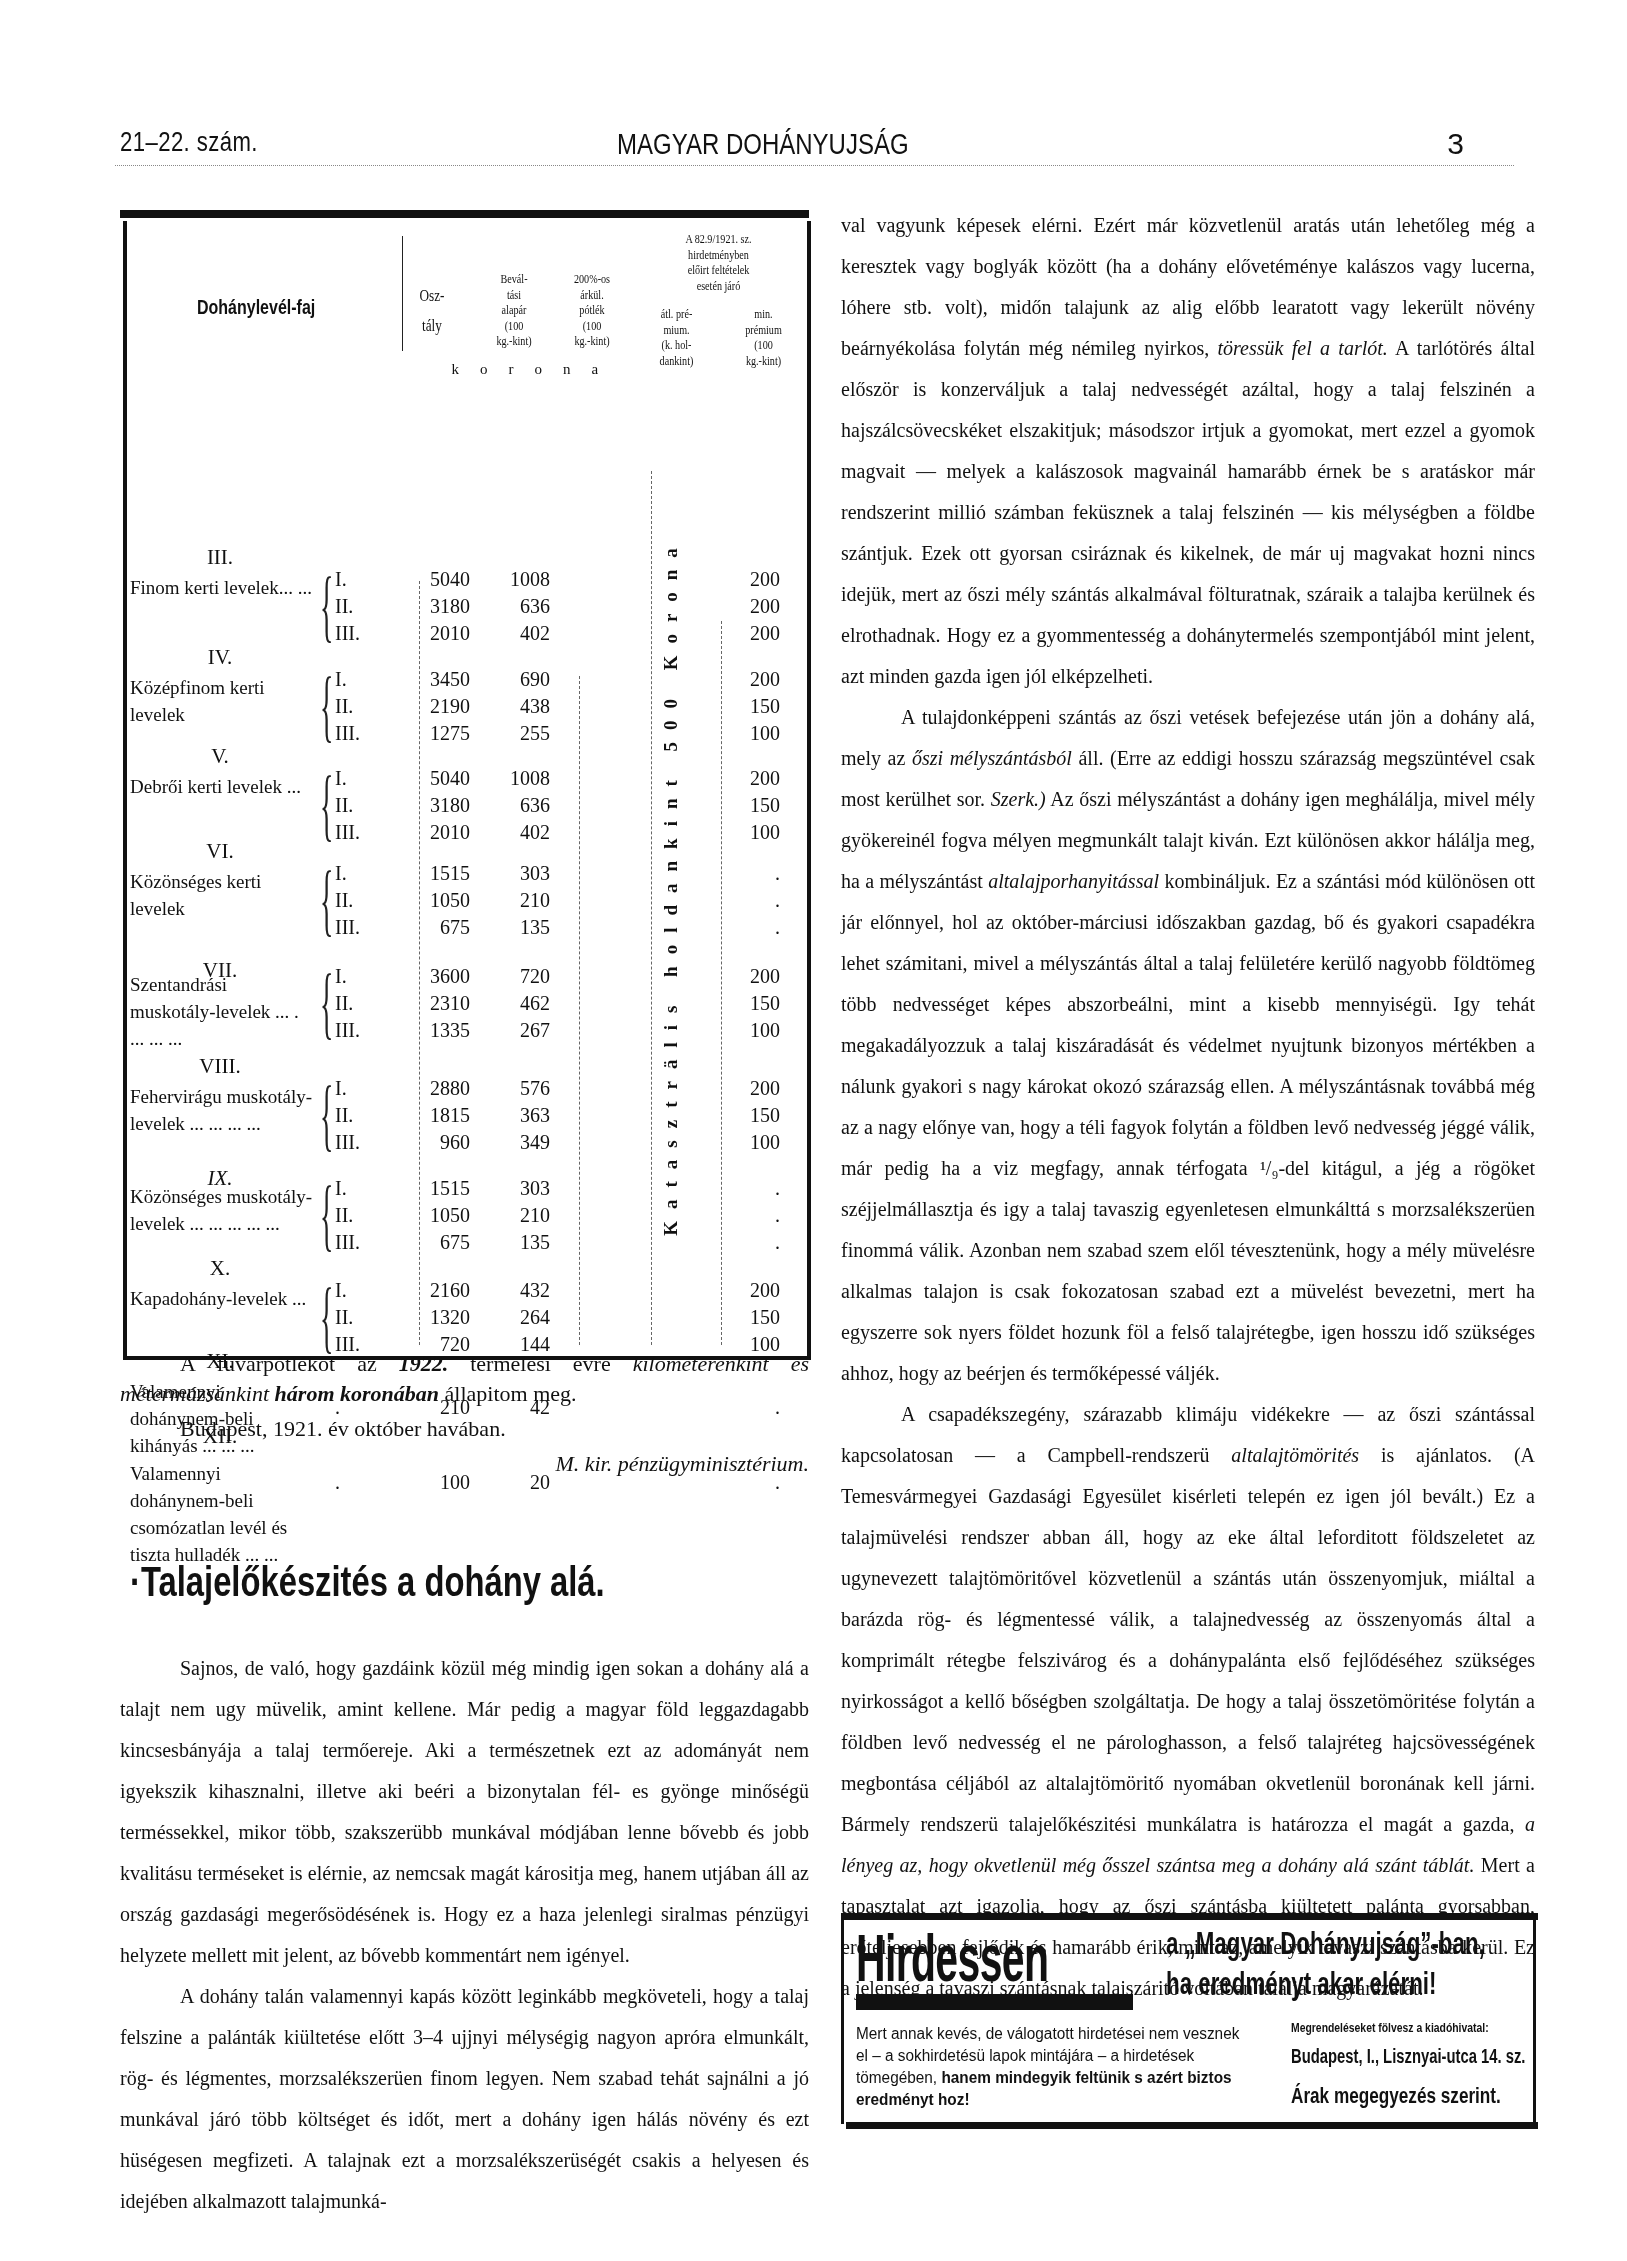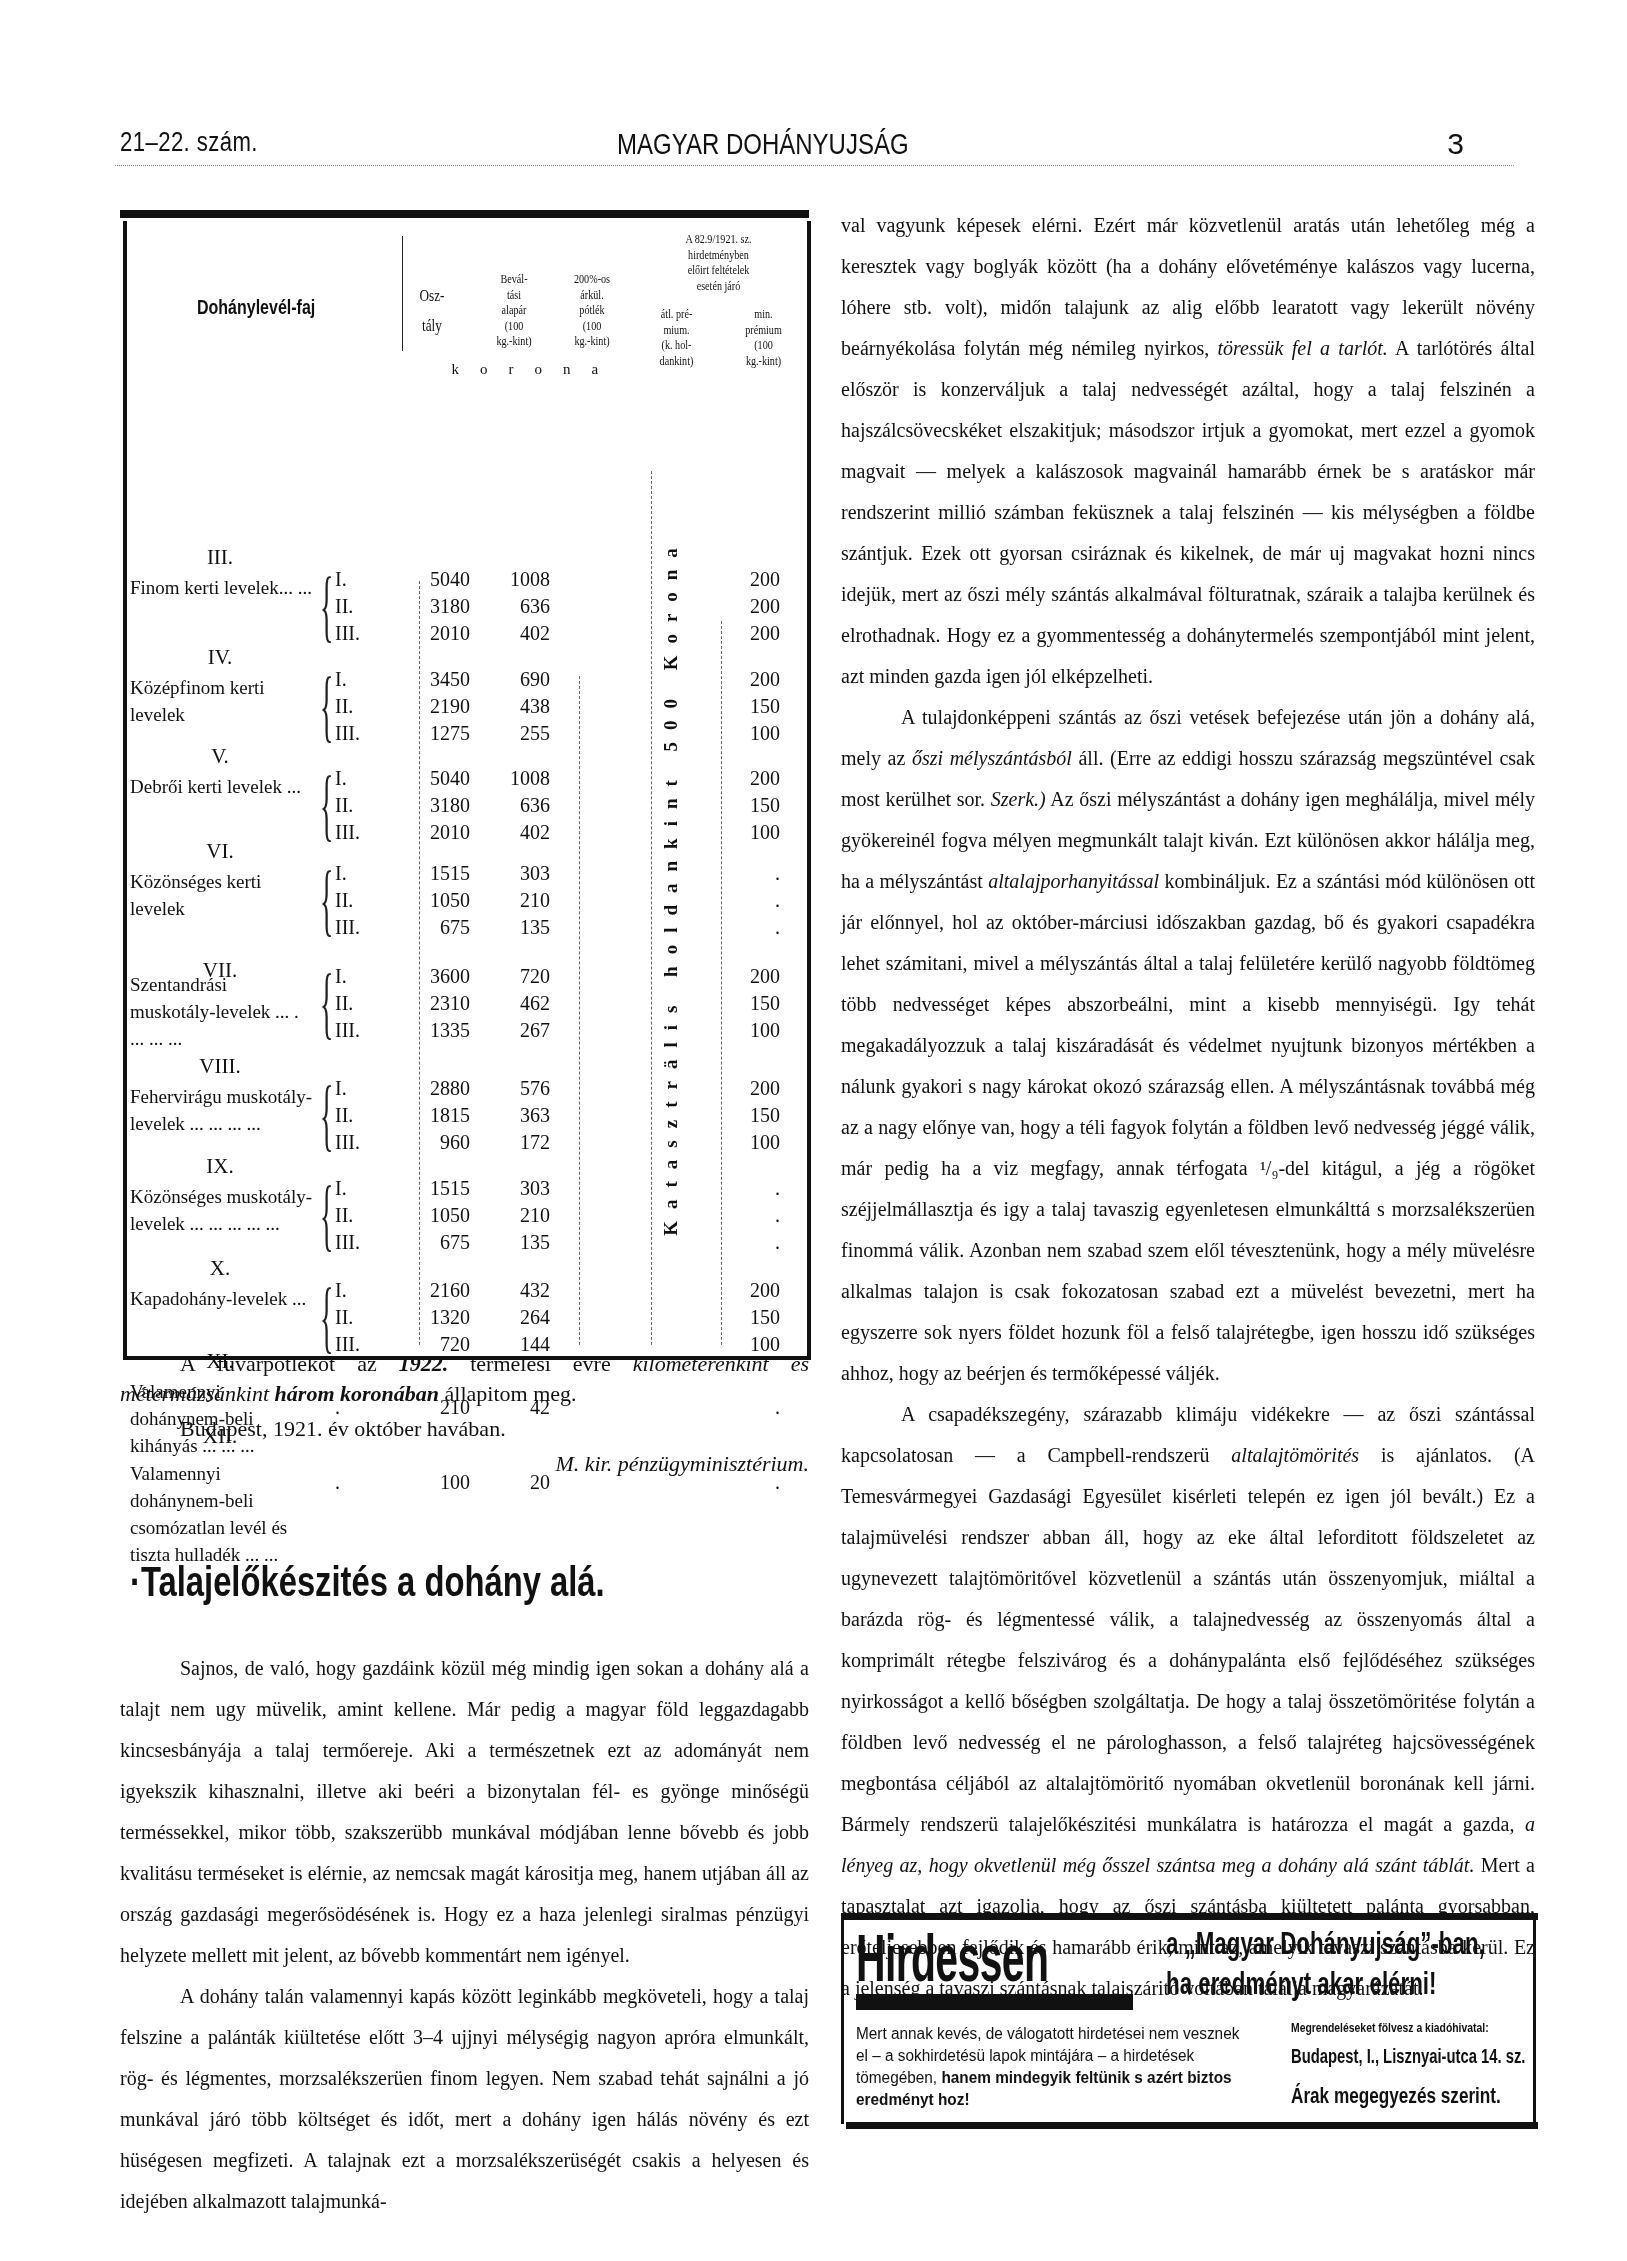--- a/index.html
+++ b/index.html
@@ -233,26 +233,26 @@
         </div>
         <div class="row" style="top: 50px;">
           <span class="c-class">II.</span>
           <span class="c-base">1815</span>
           <span class="c-add">363</span>
           <span class="c-min">150</span>
         </div>
         <div class="row" style="top: 77px;">
           <span class="c-class">III.</span>
           <span class="c-base">960</span>
-          <span class="c-add">172</span>
+          <span class="c-add">349</span>
           <span class="c-min">100</span>
         </div>
       </div>
       <div class="group" style="top: 949px;">
-        <div class="g-roman" style="top: 0px;">IX.</div>
+        <div class="g-roman" style="top: 12px; font-style: italic;">IX.</div>
         <div class="g-name" style="top: 29px;">Közönséges muskotály-levelek ... ... ... ... ...</div>
         <div class="brace" style="top: 20px;">{</div>
         <div class="row" style="top: 22.5px;">
           <span class="c-class">I.</span>
           <span class="c-base">1515</span>
           <span class="c-add">303</span>
           <span class="c-min">.</span>
         </div>
         <div class="row" style="top: 50px;">
           <span class="c-class">II.</span>

